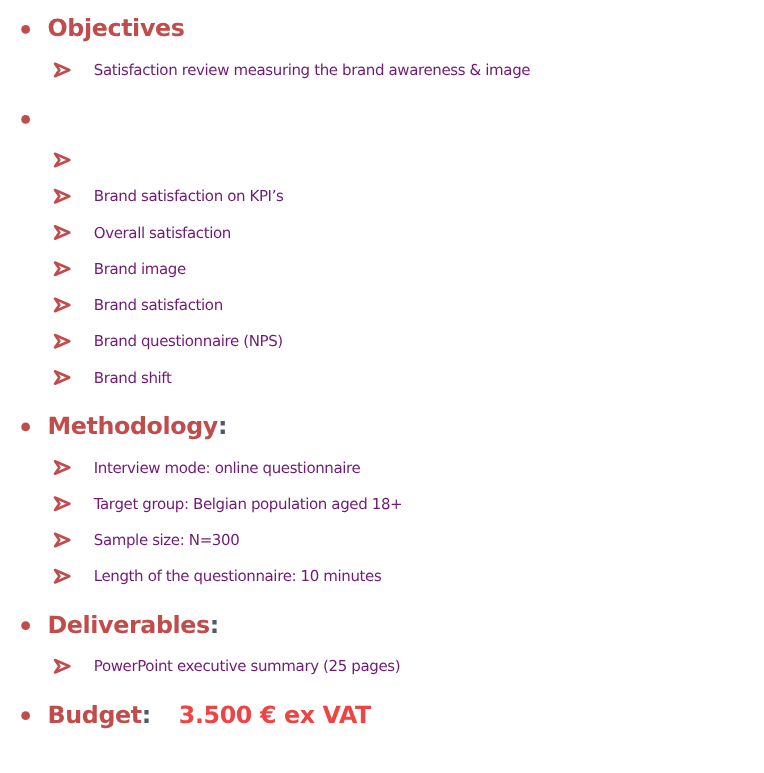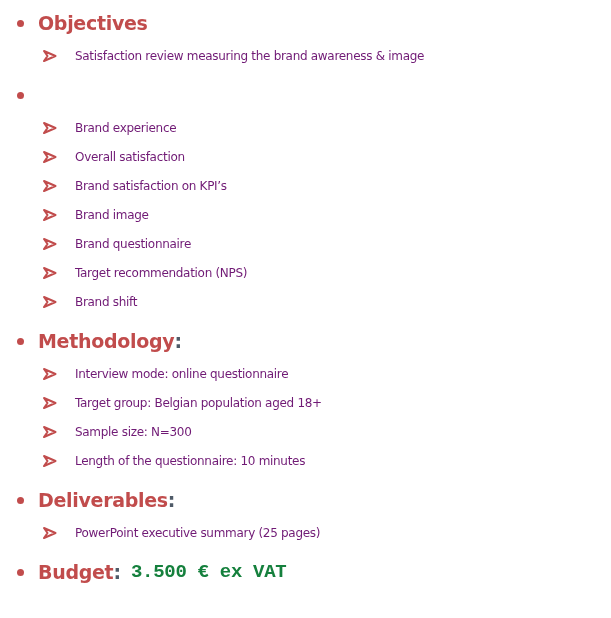--- a/index.html
+++ b/index.html
@@ -40,27 +40,26 @@
     font-weight: 700;
     letter-spacing: -0.3px;
     white-space: nowrap;
   }
   .heading-suffix {
     color: #4e5a67;
     font-size: 19px;
     font-weight: 700;
   }
   .inline-text {
-    color: #15803d;
+    color: #ef4444;
     font-size: 19px;
     font-weight: 700;
     letter-spacing: -0.3px;
-    margin-left: 10px;
+    margin-left: 22px;
     white-space: nowrap;
-    font-family: Liberation Mono, monospace;
   }
   .arrow {
     flex: 0 0 auto;
     width: 15px;
     height: 14px;
     margin-left: 42px;
     margin-right: 18px;
     display: inline-flex;
     align-items: center;
   }
@@ -96,61 +95,60 @@
   <div class="section">
     <div class="row heading-row">
       <span class="bullet"></span>
     </div>
     <div class="row">
       <span class="arrow">
         <svg width="15" height="14" viewBox="0 0 15 14">
             <path d="M2 2 L13.5 7 L2 12 L5.5 7 Z" fill="none" stroke="#c14c4c" stroke-width="2" stroke-linejoin="round"></path>
           </svg>
       </span>
-      <span class="sub-text">Brand experience</span>
+    </div>
+    <div class="row">
+      <span class="arrow">
+        <svg width="15" height="14" viewBox="0 0 15 14">
+            <path d="M2 2 L13.5 7 L2 12 L5.5 7 Z" fill="none" stroke="#c14c4c" stroke-width="2" stroke-linejoin="round"></path>
+          </svg>
+      </span>
+      <span class="sub-text">Brand satisfaction on KPI’s</span>
     </div>
     <div class="row">
       <span class="arrow">
         <svg width="15" height="14" viewBox="0 0 15 14">
             <path d="M2 2 L13.5 7 L2 12 L5.5 7 Z" fill="none" stroke="#c14c4c" stroke-width="2" stroke-linejoin="round"></path>
           </svg>
       </span>
       <span class="sub-text">Overall satisfaction</span>
     </div>
     <div class="row">
       <span class="arrow">
         <svg width="15" height="14" viewBox="0 0 15 14">
             <path d="M2 2 L13.5 7 L2 12 L5.5 7 Z" fill="none" stroke="#c14c4c" stroke-width="2" stroke-linejoin="round"></path>
           </svg>
       </span>
-      <span class="sub-text">Brand satisfaction on KPI’s</span>
-    </div>
-    <div class="row">
-      <span class="arrow">
-        <svg width="15" height="14" viewBox="0 0 15 14">
-            <path d="M2 2 L13.5 7 L2 12 L5.5 7 Z" fill="none" stroke="#c14c4c" stroke-width="2" stroke-linejoin="round"></path>
-          </svg>
-      </span>
       <span class="sub-text">Brand image</span>
     </div>
     <div class="row">
       <span class="arrow">
         <svg width="15" height="14" viewBox="0 0 15 14">
             <path d="M2 2 L13.5 7 L2 12 L5.5 7 Z" fill="none" stroke="#c14c4c" stroke-width="2" stroke-linejoin="round"></path>
           </svg>
       </span>
-      <span class="sub-text">Brand questionnaire</span>
-    </div>
-    <div class="row">
-      <span class="arrow">
-        <svg width="15" height="14" viewBox="0 0 15 14">
-            <path d="M2 2 L13.5 7 L2 12 L5.5 7 Z" fill="none" stroke="#c14c4c" stroke-width="2" stroke-linejoin="round"></path>
-          </svg>
-      </span>
-      <span class="sub-text">Target recommendation (NPS)</span>
+      <span class="sub-text">Brand satisfaction</span>
+    </div>
+    <div class="row">
+      <span class="arrow">
+        <svg width="15" height="14" viewBox="0 0 15 14">
+            <path d="M2 2 L13.5 7 L2 12 L5.5 7 Z" fill="none" stroke="#c14c4c" stroke-width="2" stroke-linejoin="round"></path>
+          </svg>
+      </span>
+      <span class="sub-text">Brand questionnaire (NPS)</span>
     </div>
     <div class="row">
       <span class="arrow">
         <svg width="15" height="14" viewBox="0 0 15 14">
             <path d="M2 2 L13.5 7 L2 12 L5.5 7 Z" fill="none" stroke="#c14c4c" stroke-width="2" stroke-linejoin="round"></path>
           </svg>
       </span>
       <span class="sub-text">Brand shift</span>
     </div>
   </div>

